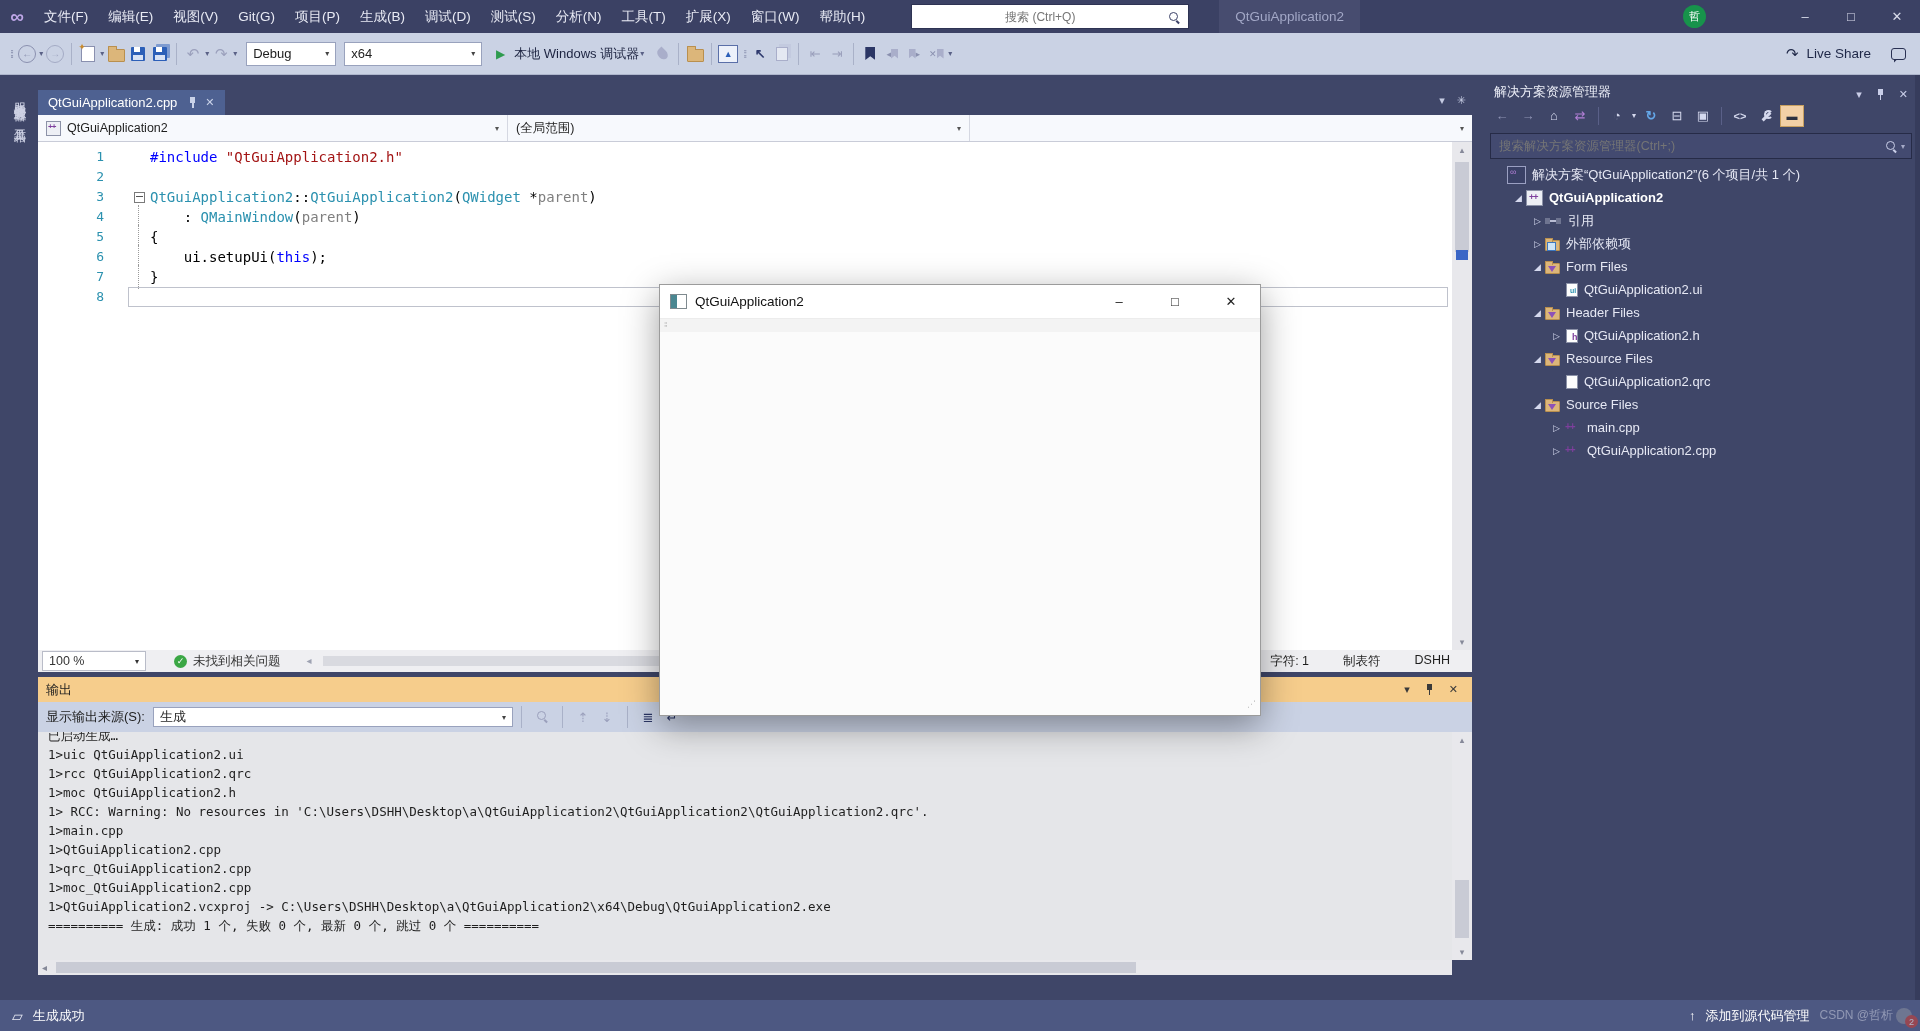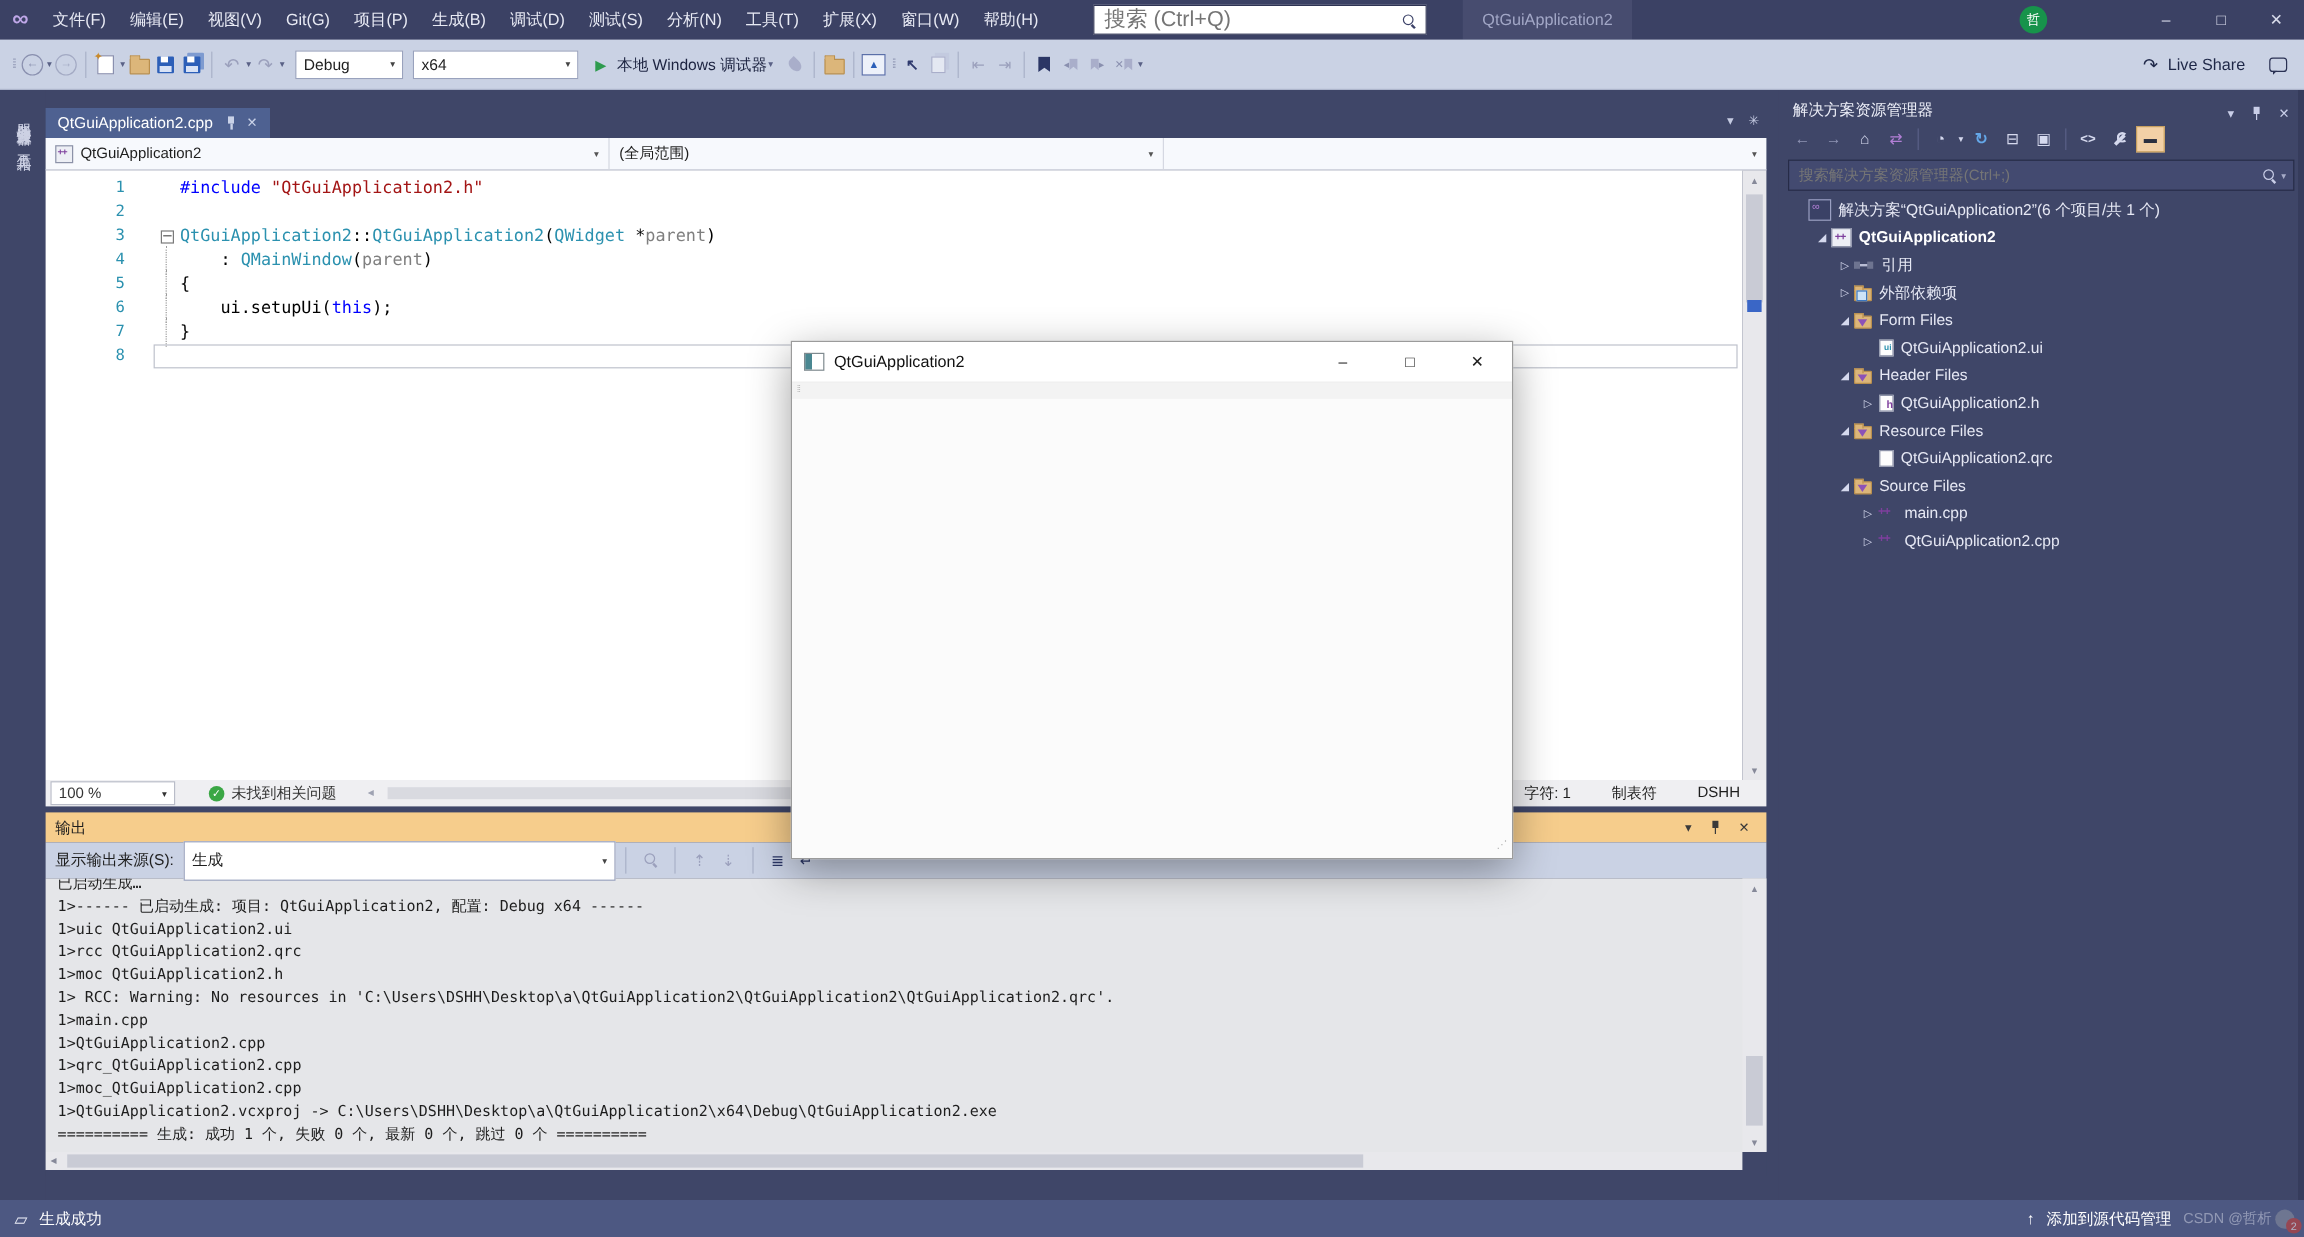--- a/index.html
+++ b/index.html
@@ -5,21 +5,21 @@
   html,body{margin:0;padding:0;}
   body{width:1920px;height:1031px;overflow:hidden;font-family:"Liberation Sans",sans-serif;-webkit-font-smoothing:antialiased;}
   #app{position:relative;width:1920px;height:1031px;background:#3F4668;overflow:hidden;}
 
   
   #titlebar{position:absolute;left:0;top:0;width:1920px;height:33px;background:#3B4164;display:flex;align-items:center;color:#E8EAF4;}
   .vslogo{width:34px;text-align:center;font-size:19px;color:#B despan;}
   .vslogo{color:#BFA7E8;font-weight:bold;}
   .menu-item{font-size:13.5px;padding:0 10px;line-height:33px;color:#E8EAF4;}
   #top-search{margin-left:36px;width:276px;height:23px;background:#FFFFFF;display:flex;align-items:center;border:1px solid #2E3353;}
-  #top-search input{flex:1;border:0;outline:0;font-size:18px;color:#6E6E6E;padding:0 8px;background:transparent;font-family:"Liberation Sans",sans-serif;}
+  #top-search input{flex:1;border:0;outline:0;font-size:12px;color:#6E6E6E;padding:0 8px;background:transparent;font-family:"Liberation Sans",sans-serif;text-align:center;}
   .mag{position:relative;width:12px;height:12px;flex:none;}
   .mag::before{content:"";position:absolute;left:1px;top:1px;width:7px;height:7px;border:1.6px solid currentColor;border-radius:50%;}
   .mag::after{content:"";position:absolute;left:9px;top:9px;width:4px;height:1.8px;background:currentColor;transform:rotate(45deg);transform-origin:0 0;}
   #top-search .mag{color:#3D4369;margin-right:8px;}
   #title-chip{margin-left:30px;height:33px;display:flex;align-items:center;padding:0 16px;background:#474C6F;color:#A2A7C6;font-size:13.5px;}
   #avatar{position:absolute;right:214px;top:5px;width:23px;height:23px;border-radius:50%;background:#17934B;color:#fff;font-size:11px;display:flex;align-items:center;justify-content:center;}
   .winbtns{position:absolute;right:0;top:0;height:33px;display:flex;}
   .winbtn{width:46px;height:33px;display:flex;align-items:center;justify-content:center;color:#D8DBEA;font-size:13px;}
 
   
@@ -94,21 +94,21 @@
   #ed-hscroll .la{position:absolute;left:0;top:0;color:#9EA2B2;font-size:10px;line-height:14px;}
   #ed-hthumb{position:absolute;left:16px;top:2px;width:830px;height:10px;background:#D9DAE0;}
   #ed-status-right{display:flex;gap:34px;margin:0 22px 0 18px;color:#1E1E1E;}
 
   
   #output{position:absolute;left:38px;top:677px;width:1434px;height:303px;background:#3F4668;}
   #out-title{height:25px;background:#F6CD8C;display:flex;align-items:center;color:#1E1E1E;font-size:13px;padding-left:8px;}
   #out-title-icons{margin-left:auto;display:flex;gap:16px;margin-right:14px;color:#3A3A3A;font-size:11px;align-items:center;}
   #out-title-icons .pin{color:#3A3A3A;margin:0;}
   #out-toolbar{height:30px;background:#CAD2E4;display:flex;align-items:center;font-size:13px;color:#1E1E1E;padding-left:8px;}
-  #out-combo{width:360px;height:33px;margin-left:8px;}
+  #out-combo{width:360px;height:20px;margin-left:8px;}
   .out-ico{width:24px;text-align:center;font-size:13px;color:#9BA0BC;}
   .out-ico.dark{color:#2B3665;}
   #out-content{height:228px;background:#E5E6E9;overflow:hidden;font-family:"DejaVu Sans Mono",monospace;font-size:12.5px;color:#1E1E1E;padding:2px 0 0 10px;box-sizing:border-box;}
   .out-line{height:19px;line-height:19px;white-space:pre;}
   .out-line.clip{margin-top:-8px;}
   #out-vscroll{position:absolute;right:0;top:55px;width:20px;height:228px;background:#E8E8EC;}
   #out-vthumb{position:absolute;left:3px;top:148px;width:14px;height:58px;background:#C9CBD5;}
   #out-hscroll{position:absolute;left:0;top:283px;width:1414px;height:15px;background:#E8E8EC;}
   #out-hscroll .la{position:absolute;left:4px;top:0;color:#868999;font-size:10px;line-height:15px;}
   #out-hthumb{position:absolute;left:18px;top:2px;width:1080px;height:11px;background:#C9CBD5;}
@@ -416,21 +416,20 @@
       <span class="out-ico"><span class="mag" style="color:#9BA0BC;display:inline-block;"></span></span>
       <span class="tb-sep" style="margin:0 8px;"></span>
       <span class="out-ico">⇡</span>
       <span class="out-ico">⇣</span>
       <span class="tb-sep" style="margin:0 8px;"></span>
       <span class="out-ico dark">≣</span>
       <span class="out-ico dark">↵</span>
     </div>
     <div id="out-content">
         <div class="out-line clip">已启动生成…</div>
-        <div class="out-line">1&gt;------ 已启动生成: 项目: QtGuiApplication2, 配置: Debug x64 ------</div>
         <div class="out-line">1&gt;uic QtGuiApplication2.ui</div>
         <div class="out-line">1&gt;rcc QtGuiApplication2.qrc</div>
         <div class="out-line">1&gt;moc QtGuiApplication2.h</div>
         <div class="out-line">1&gt; RCC: Warning: No resources in 'C:\Users\DSHH\Desktop\a\QtGuiApplication2\QtGuiApplication2\QtGuiApplication2.qrc'.</div>
         <div class="out-line">1&gt;main.cpp</div>
         <div class="out-line">1&gt;QtGuiApplication2.cpp</div>
         <div class="out-line">1&gt;qrc_QtGuiApplication2.cpp</div>
         <div class="out-line">1&gt;moc_QtGuiApplication2.cpp</div>
         <div class="out-line">1&gt;QtGuiApplication2.vcxproj -&gt; C:\Users\DSHH\Desktop\a\QtGuiApplication2\x64\Debug\QtGuiApplication2.exe</div>
         <div class="out-line">========== 生成: 成功 1 个, 失败 0 个, 最新 0 个, 跳过 0 个 ==========</div>

